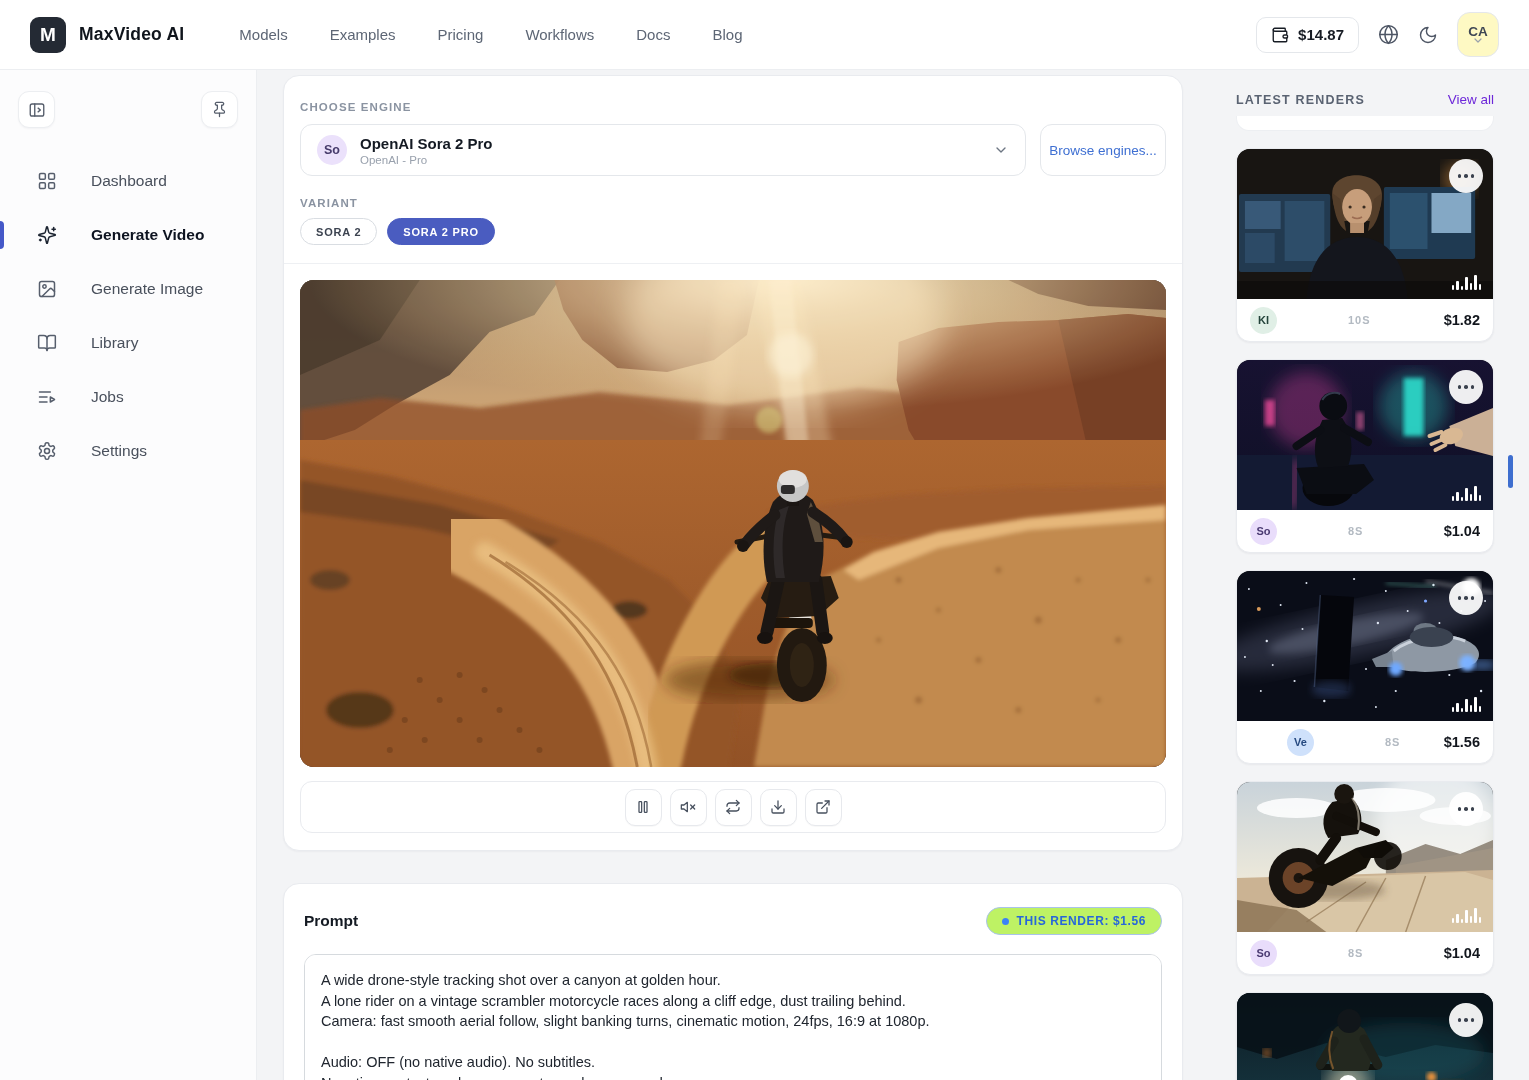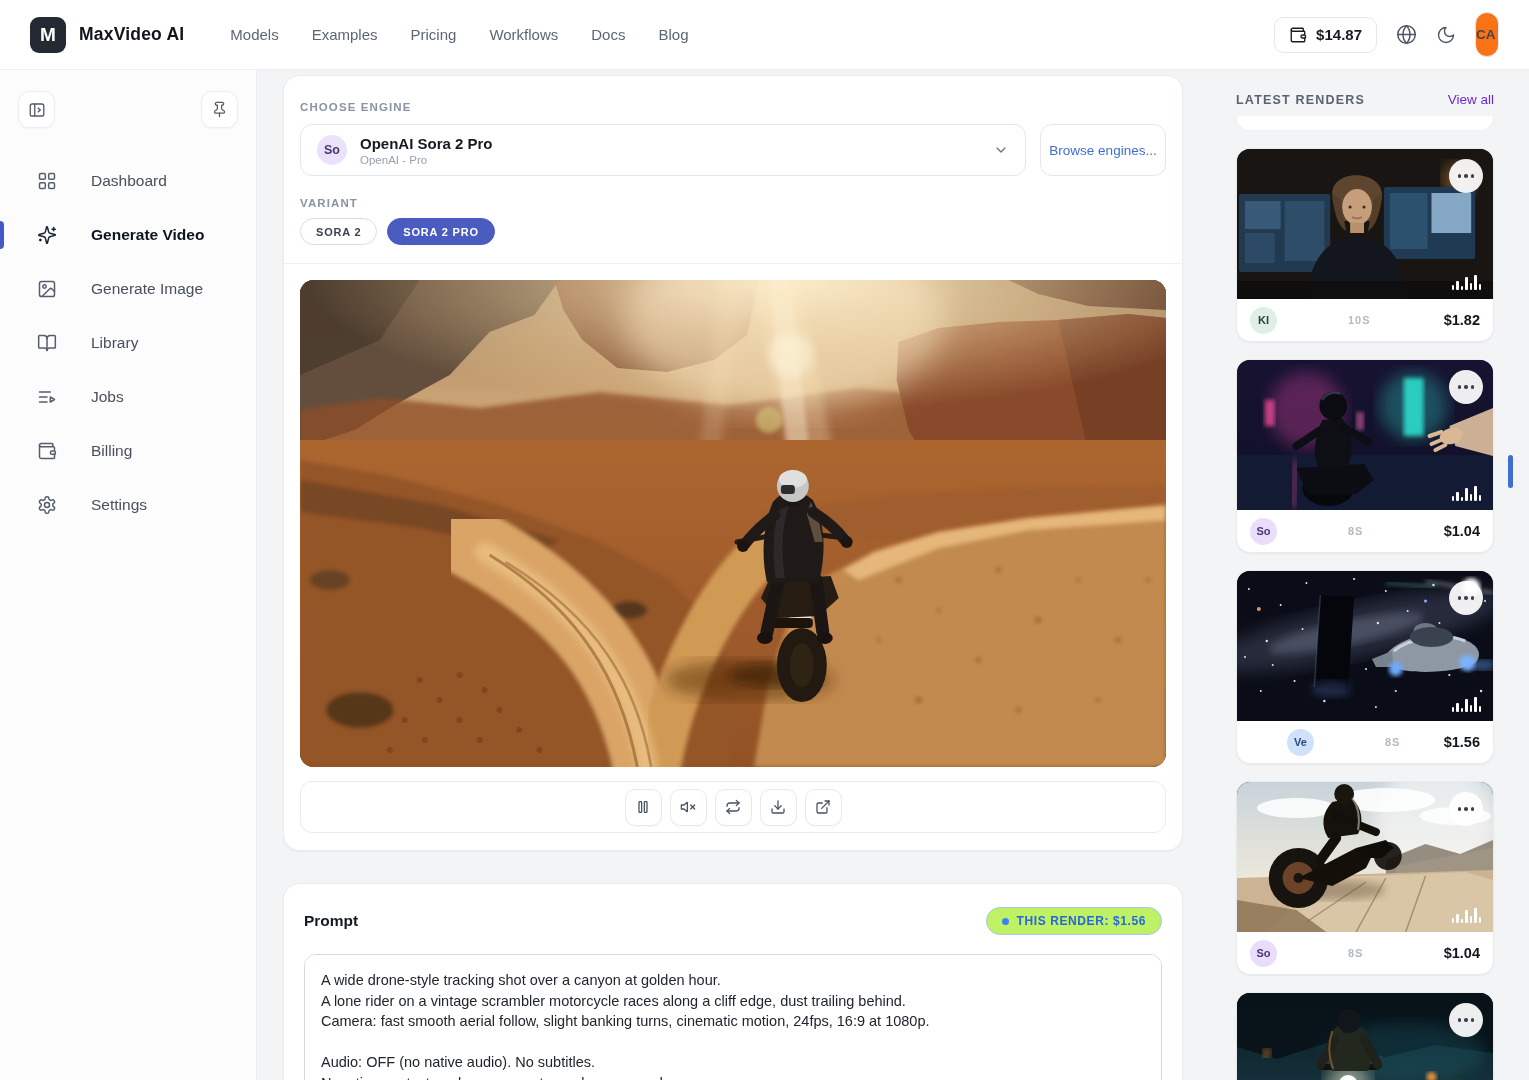--- a/index.html
+++ b/index.html
@@ -7,25 +7,25 @@
   body { font-family:"Liberation Sans", sans-serif; background:#f3f4f6; position:relative; }
   a { text-decoration:none; }
   svg.ic { display:block; }
 
   
   .topbar { height:70px; background:#fff; border-bottom:1px solid #eceef1; display:flex; align-items:center; padding:0 30px; position:relative; z-index:5; }
   .brand { display:flex; align-items:center; gap:13px; margin-right:46px; }
   .logo { width:36px; height:36px; border-radius:9px; background:#242a34; color:#fff; display:flex; align-items:center; justify-content:center; font-weight:700; font-size:19px; }
   .brand-name { font-size:17.5px; font-weight:700; color:#10151c; letter-spacing:.2px; }
   .nav { display:flex; gap:33px; }
-  .nav a { font-size:15px; color:#5d6675; }
+  .nav a { font-size:15px; color:#5d6675;margin-left:9px; }
   .top-right { margin-left:auto; display:flex; align-items:center; gap:19px; }
   .balance { display:flex; align-items:center; gap:9px; border:1px solid #e4e7eb; border-radius:10px; padding:8px 14px; font-weight:700; font-size:15px; color:#171c24; background:#fff; cursor:pointer; }
   .top-icon { color:#4d5564; display:flex; cursor:pointer; }
-  .avatar { width:24px; height:45px; border-radius:13px; background:#f97316; border:1px solid #e4e7eb; display:flex; flex-direction:row; align-items:center; justify-content:center; font-size:13.5px; font-weight:700; color:#3f4754; cursor:pointer; }
+  .avatar { width:42px; height:45px; border-radius:13px; background:#fef9c3; border:1px solid #e4e7eb; display:flex; flex-direction:column; align-items:center; justify-content:center; font-size:13.5px; font-weight:700; color:#3f4754; cursor:pointer; }
   .avatar .chev { color:#9aa1ab; margin-top:-2px; }
 
   
   .sidebar { position:absolute; left:0; top:70px; width:257px; height:1010px; background:#fcfcfd; border-right:1px solid #eceef1; }
   .sidebar-top { display:flex; justify-content:space-between; padding:21px 18px 26px; }
   .sq-btn { width:37px; height:37px; border-radius:11px; border:1px solid #eceef1; background:#fff; display:flex; align-items:center; justify-content:center; color:#555d6b; box-shadow:0 1px 2px rgba(16,24,40,.04); cursor:pointer; }
   .side-item { position:relative; display:flex; align-items:center; gap:34px; height:54px; padding-left:37px; font-size:15.5px; color:#49505c; cursor:pointer; }
   .side-item svg { color:#565e6c; flex:none; }
   .side-item.active { color:#0d1320; font-weight:700; }
   .side-item.active::before { content:""; position:absolute; left:0; top:13px; width:4px; height:28px; border-radius:0 4px 4px 0; background:#4558c8; }
@@ -180,27 +180,20 @@
       <span>Library</span>
     </div>
     <div class="side-item">
       <svg class="ic" width="20" height="20" viewBox="0 0 24 24" fill="none" stroke="currentColor" stroke-width="1.8" stroke-linecap="round" stroke-linejoin="round">
           <path d="M12 12H3"></path>
           <path d="M16 6H3"></path>
           <path d="M12 18H3"></path>
           <path d="m16 12 5 3-5 3v-6z"></path>
         </svg>
       <span>Jobs</span>
-    </div>
-    <div class="side-item">
-      <svg class="ic" width="20" height="20" viewBox="0 0 24 24" fill="none" stroke="currentColor" stroke-width="1.8" stroke-linecap="round" stroke-linejoin="round">
-          <path d="M19 7V4a1 1 0 0 0-1-1H5a2 2 0 0 0 0 4h15a1 1 0 0 1 1 1v4h-3a2 2 0 0 0 0 4h3a1 1 0 0 0 1-1v-2"></path>
-          <path d="M3 5v14a2 2 0 0 0 2 2h15a1 1 0 0 0 1-1v-4"></path>
-        </svg>
-      <span>Billing</span>
     </div>
     <div class="side-item">
       <svg class="ic" width="20" height="20" viewBox="0 0 24 24" fill="none" stroke="currentColor" stroke-width="1.8" stroke-linecap="round" stroke-linejoin="round">
           <path d="M12.22 2h-.44a2 2 0 0 0-2 2v.18a2 2 0 0 1-1 1.73l-.43.25a2 2 0 0 1-2 0l-.15-.08a2 2 0 0 0-2.73.73l-.22.38a2 2 0 0 0 .73 2.73l.15.1a2 2 0 0 1 1 1.72v.51a2 2 0 0 1-1 1.74l-.15.09a2 2 0 0 0-.73 2.73l.22.38a2 2 0 0 0 2.73.73l.15-.08a2 2 0 0 1 2 0l.43.25a2 2 0 0 1 1 1.73V20a2 2 0 0 0 2 2h.44a2 2 0 0 0 2-2v-.18a2 2 0 0 1 1-1.73l.43-.25a2 2 0 0 1 2 0l.15.08a2 2 0 0 0 2.73-.73l.22-.39a2 2 0 0 0-.73-2.73l-.15-.08a2 2 0 0 1-1-1.74v-.5a2 2 0 0 1 1-1.74l.15-.09a2 2 0 0 0 .73-2.73l-.22-.38a2 2 0 0 0-2.73-.73l-.15.08a2 2 0 0 1-2 0l-.43-.25a2 2 0 0 1-1-1.73V4a2 2 0 0 0-2-2z"></path>
           <circle cx="12" cy="12" r="3"></circle>
         </svg>
       <span>Settings</span>
     </div>
   </nav>
 </aside>

